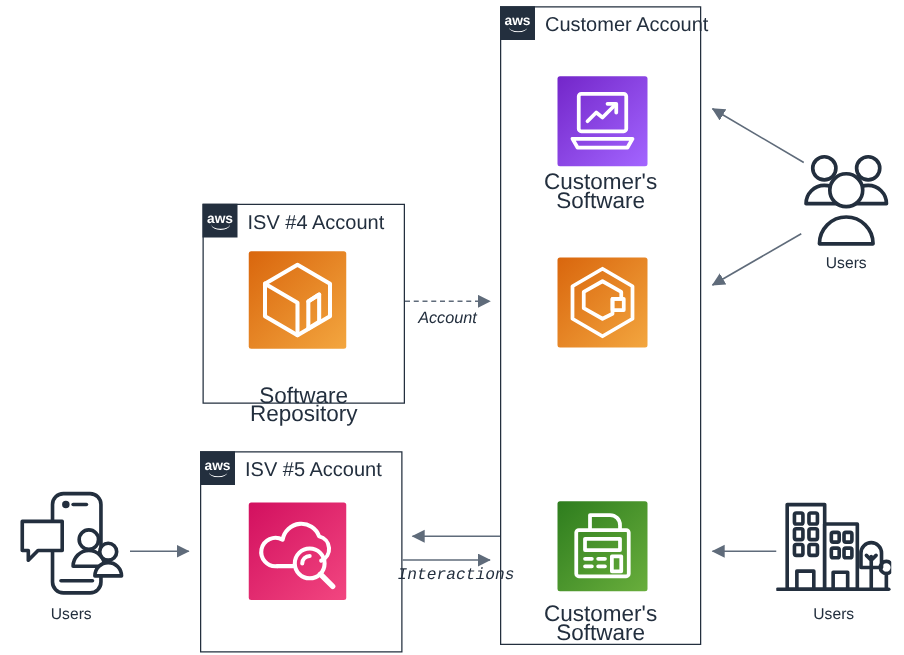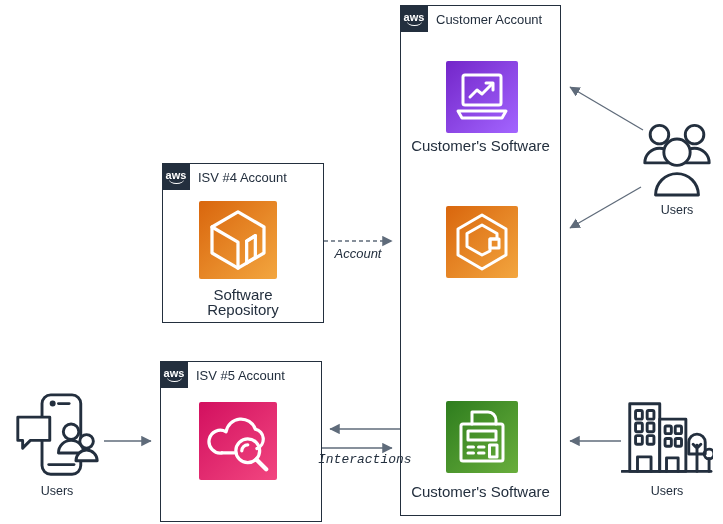--- a/index.html
+++ b/index.html
@@ -7,32 +7,32 @@
             font-family:"Liberation Sans", sans-serif; color:#232F3E; overflow:hidden; }
 
   .acct-box { position:absolute; border:1px solid #232F3E; background:#fff; box-sizing:border-box; }
 
   .aws-badge { position:absolute; top:-1px; left:-1px; width:28px; height:27px; background:#232F3E;
                color:#fff; display:flex; flex-direction:column; align-items:center; justify-content:center;
                font-size:11px; font-weight:bold; line-height:10px; z-index:2; }
   .swoosh { display:block; width:15px; height:4px; border-bottom:1.5px solid #fff;
             border-radius:0 0 10px 10px / 0 0 6px 6px; margin-top:-1px; }
 
-  .acct-title { position:absolute; left:35px; top:6px; font-size:13px; white-space:nowrap; }
+  .acct-title { position:absolute; left:35px; top:6px; font-size:16px; white-space:nowrap; }
 
   .node-icon { position:absolute; border-radius:2px; }
   .node-icon svg { display:block; width:100%; height:100%; }
   .icon-purple { background:linear-gradient(135deg,#7326C9 0%,#A365FF 100%); }
   .icon-orange { background:linear-gradient(135deg,#D9660D 0%,#F3A63F 100%); }
   .icon-green  { background:linear-gradient(135deg,#2E7D1E 0%,#69AE3C 100%); }
   .icon-pink   { background:linear-gradient(135deg,#D2105F 0%,#F24680 100%); }
   .icon-stroke { stroke:#fff; stroke-width:3; fill:none; stroke-linejoin:round; stroke-linecap:round; }
 
-  .node-label { position:absolute; left:0; right:0; font-size:15px; line-height:15px; text-align:center; }
-  .narrow100 { left:50%; right:auto; width:104px; transform:translateX(-50%); }
+  .node-label { position:absolute; left:0; right:0; font-size:18px; line-height:15px; text-align:center; }
+  .narrow100 { left:50%; right:auto; width:104px; transform:translateX(-50%);margin-top:22px; }
   .wrap-pad  { padding:0 12px; }
 
   .edge-label { position:absolute; font-style:italic; font-size:13px; text-align:center; }
 
   .actor { position:absolute; }
   .actor svg { display:block; }
   .actor-label { position:absolute; font-size:12.5px; text-align:center; }
 
   .arrows { position:absolute; left:0; top:0; pointer-events:none; }
   .arrows line { stroke:#5F6B7A; stroke-width:1.3; }

